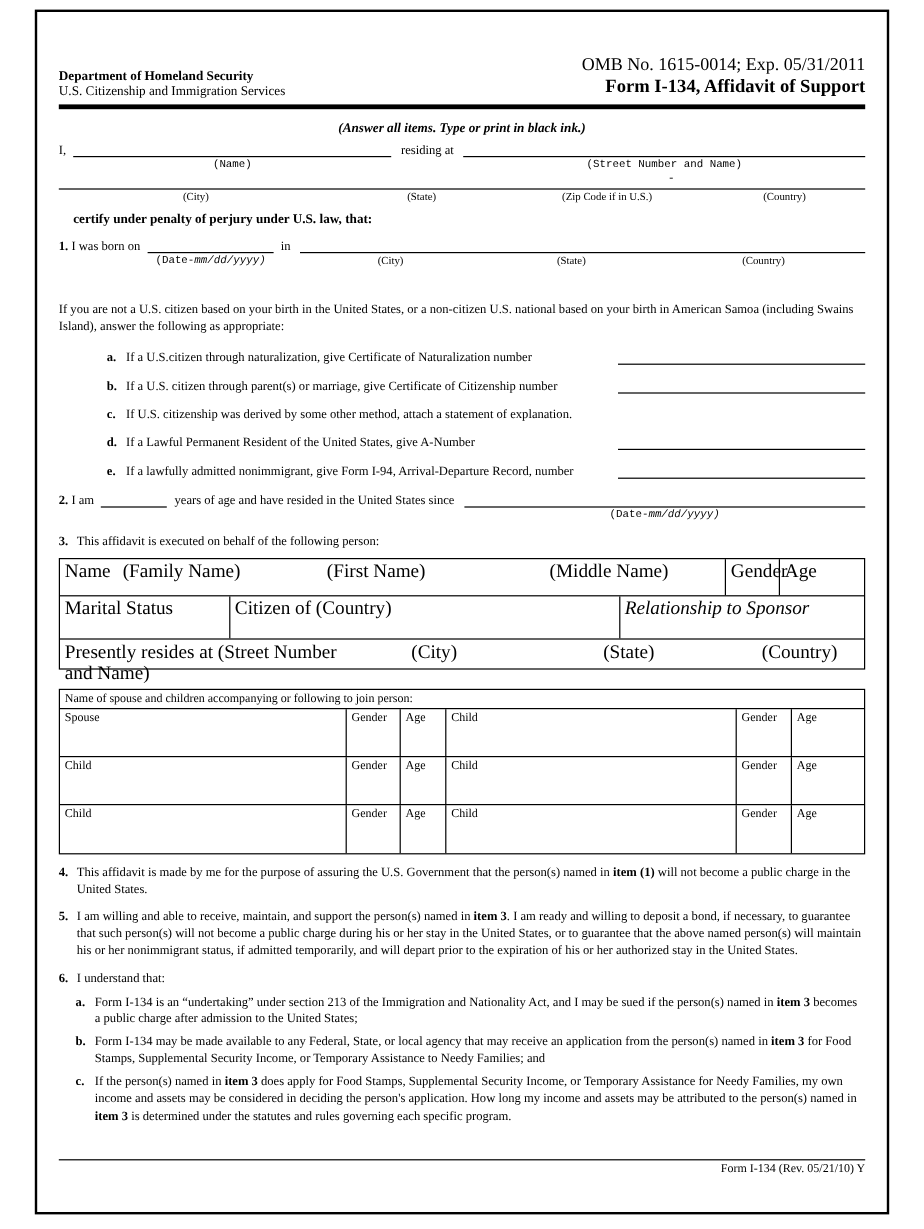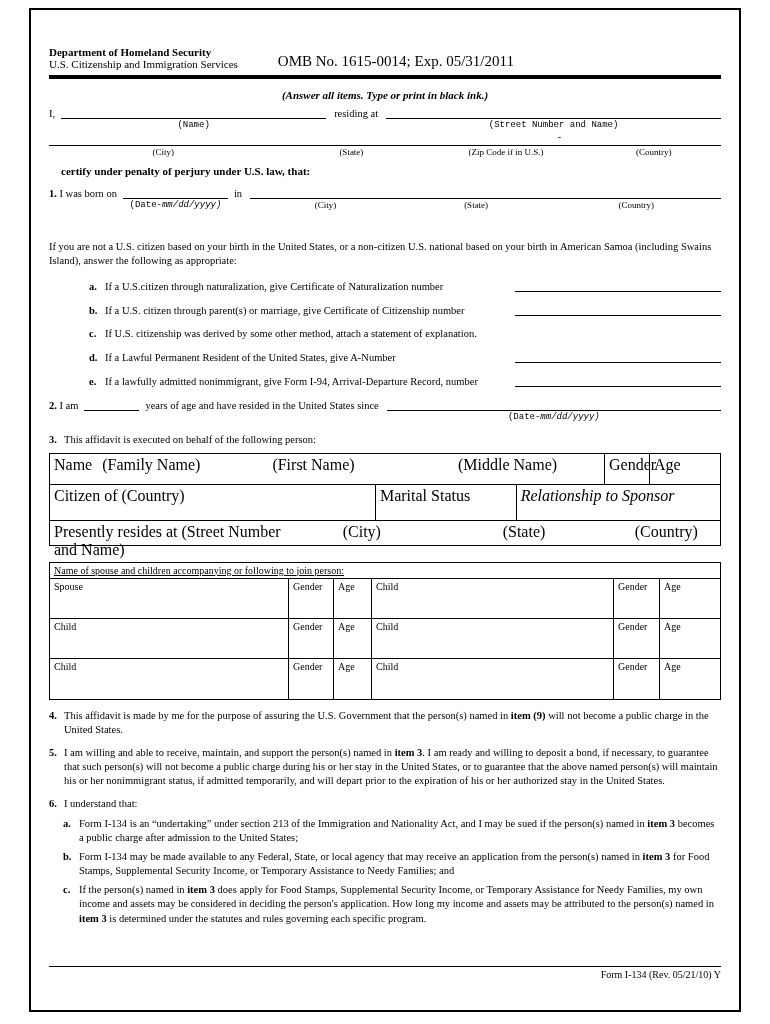--- a/index.html
+++ b/index.html
@@ -11,21 +11,21 @@
   }
   .sheet {
     margin:8px 29px 0; height:1004px;
     border:2px solid #000;
     padding:36px 18px 30px;
     display:flex; flex-direction:column;
     overflow:hidden;
   }
 
   
-  .hdr { display:flex; align-items:flex-end;gap:40px; }
+  .hdr { display:flex; justify-content:space-between; align-items:flex-end;gap:40px; }
   .hdr-agency { font-size:11px; font-weight:bold; }
   .hdr-sub { font-size:11px; }
   .hdr-right { text-align:right; }
   .hdr-omb { font-size:15px; }
   .hdr-title { font-size:15.5px; font-weight:bold; margin-top:1px; }
   .rule { height:4px; background:#000; margin-top:5px; }
 
   .instruction { text-align:center; font-weight:bold; font-style:italic; font-size:11px; margin-top:10px; }
 
   
@@ -89,21 +89,21 @@
   .fam { margin-left:10px; }
   .c-gender { width:45px; flex:none; }
   .c-age { width:71px; flex:none; }
   .c-citizen { width:48.5%; flex:none; }
   .c-marital { width:21%; flex:none; }
   .c-rel { flex:1;font-style:italic; }
   .c-resides { flex:1; display:flex; }
   .p1{width:36%} .p2{width:21%;text-align:center} .p3{width:28%;text-align:center} .p4{width:15%;text-align:center}
 
   .tbl2 { border:1px solid #000; margin-top:16px; font-size:10px; }
-  .t2-caption { padding:2px 4px; border-bottom:1px solid #000;text-decoration:underline; }
+  .t2-caption { padding:2px 4px; border-bottom:1px solid #000; }
   .t2row { display:flex; border-bottom:1px solid #000; height:40px;justify-content:center; }
   .t2row:last-child { border-bottom:none; }
   .t2c { padding:2px 4px; }
   .t2c + .t2c { border-left:1px solid #000; }
   .t2-spouse { width:238px; flex:none; }
   .t2-g1 { width:45px; flex:none; }
   .t2-a1 { width:38px; flex:none; }
   .t2-child { flex:1; }
   .t2-g2 { width:46px; flex:none; }
   .t2-a2 { width:61px; flex:none; }
@@ -117,20 +117,21 @@
 
 <div class="sheet">
 
   <div class="hdr">
     <div class="hdr-left">
       <div class="hdr-agency">Department of Homeland Security</div>
       <div class="hdr-sub">U.S. Citizenship and Immigration Services</div>
     </div>
     <div class="hdr-right">
       <div class="hdr-omb">OMB No. 1615-0014; Exp. 05/31/2011</div>
+      <div class="hdr-title">Form I-134, Affidavit of Support</div>
     </div>
   </div>
   <div class="rule"></div>
 
   <div class="instruction">(Answer all items. Type or print in black ink.)</div>
 
   <div class="fill-row intro-row">
     <span class="word">I,</span>
     <span class="blank w-name">
       <span class="bl-line"></span>
@@ -231,22 +232,22 @@
     <div class="trow r1">
       <div class="tcell c-names">
         <span class="n1"><span>Name</span><span class="fam">(Family Name)</span></span>
         <span class="n2">(First Name)</span>
         <span class="n3">(Middle Name)</span>
       </div>
       <div class="tcell c-gender">Gender</div>
       <div class="tcell c-age">Age</div>
     </div>
     <div class="trow r2">
+      <div class="tcell c-marital">Marital Status</div>
       <div class="tcell c-citizen">Citizen of (Country)</div>
-      <div class="tcell c-marital">Marital Status</div>
       <div class="tcell c-rel">Relationship to Sponsor</div>
     </div>
     <div class="trow r3">
       <div class="tcell c-resides">
         <span class="p1">Presently resides at (Street Number and Name)</span>
         <span class="p2">(City)</span>
         <span class="p3">(State)</span>
         <span class="p4">(Country)</span>
       </div>
     </div>
@@ -277,21 +278,21 @@
       <div class="t2c t2-a1">Age</div>
       <div class="t2c t2-child">Child</div>
       <div class="t2c t2-g2">Gender</div>
       <div class="t2c t2-a2">Age</div>
     </div>
   </div>
 
   <div class="numpara">
     <span class="np-num">4.</span>
     <div class="np-body">
-      <span>This affidavit is made by me for the purpose of assuring the U.S. Government that the person(s) named in</span> <b>item (9)</b> <span>will not become a public charge in the United States.</span>
+      <span>This affidavit is made by me for the purpose of assuring the U.S. Government that the person(s) named in</span> <b>item (1)</b> <span>will not become a public charge in the United States.</span>
     </div>
   </div>
 
   <div class="numpara">
     <span class="np-num">5.</span>
     <div class="np-body">
       <span>I am willing and able to receive, maintain, and support the person(s) named in</span> <b>item 3</b><span>.  I am ready and willing to deposit a bond, if necessary, to guarantee that such person(s) will not become a public charge during his or her stay in the United States, or to guarantee that the above named person(s) will maintain his or her nonimmigrant status, if admitted temporarily, and will depart prior to the expiration of his or her authorized stay in the United States.</span>
     </div>
   </div>
 

